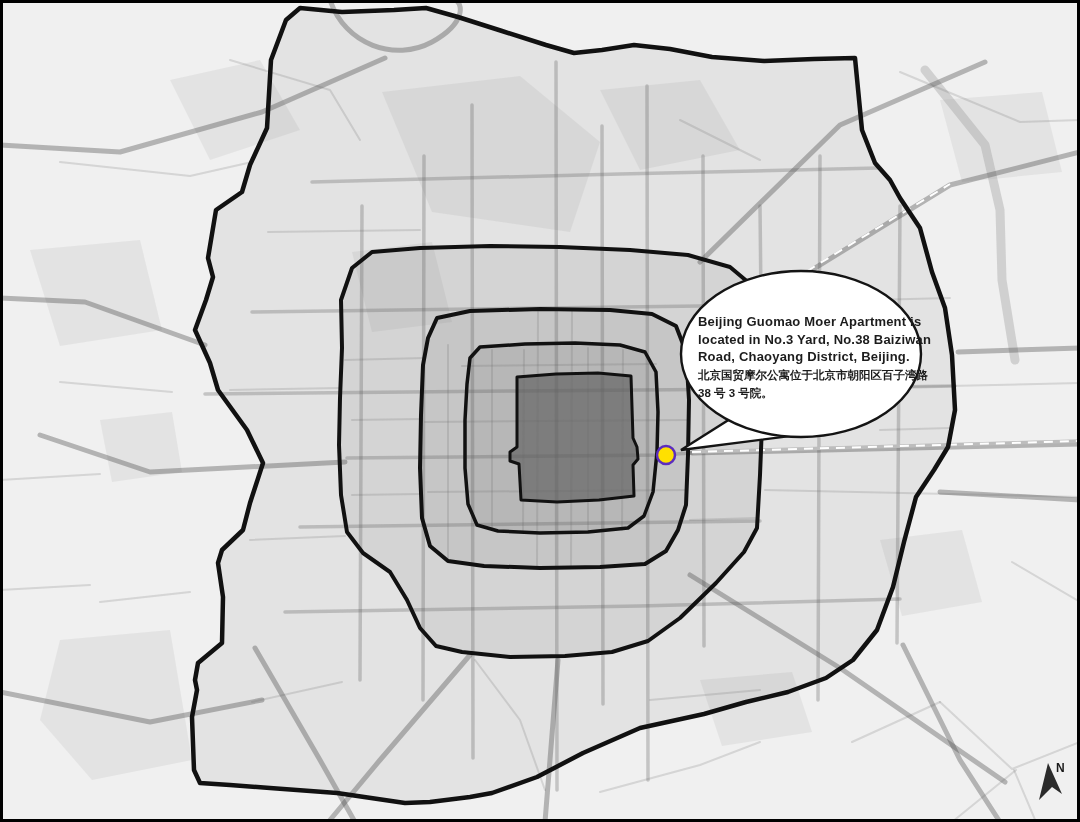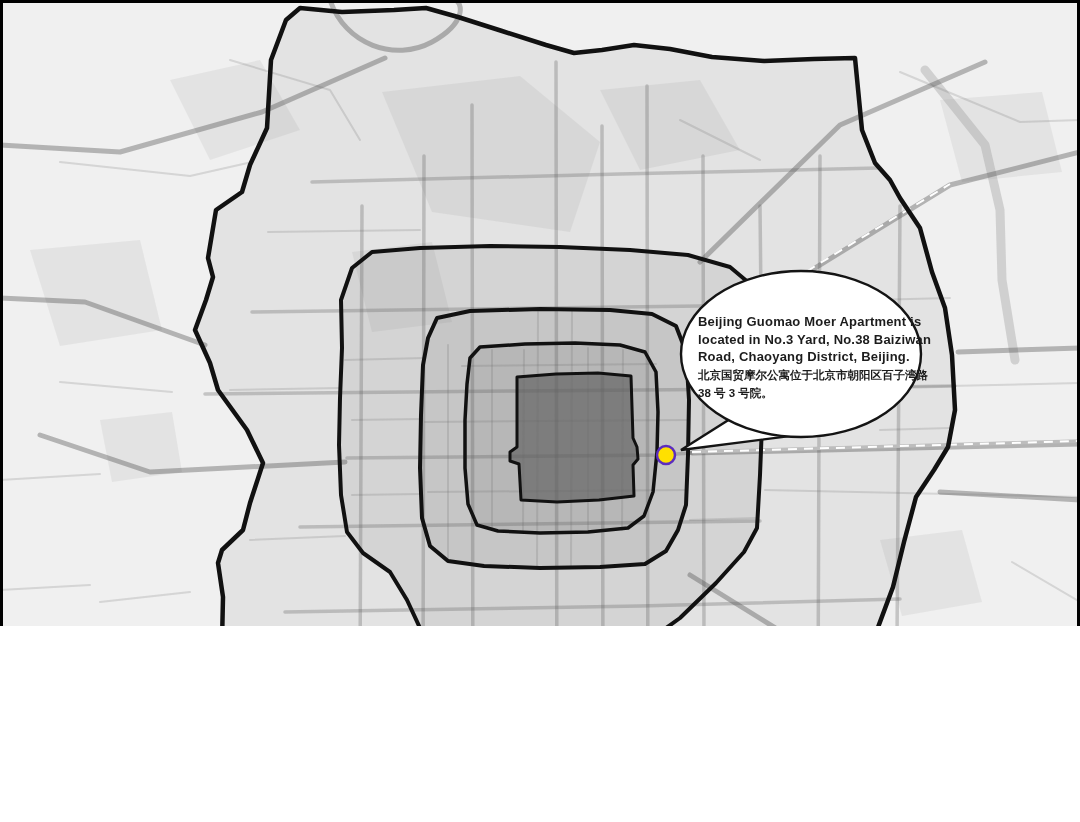--- a/index.html
+++ b/index.html
@@ -1,16 +1,16 @@
 <!DOCTYPE html>
 <html><head>
 <meta charset="utf-8">
 <style>
   html,body{margin:0;padding:0;background:#ffffff;}
-  .stage{position:relative;width:1080px;height:626px;overflow:hidden;background:#15803d;}
+  .stage{position:relative;width:1080px;height:822px;overflow:hidden;background:#15803d;}
   svg{display:block;}
   .road-minor{fill:none;stroke:rgba(105,105,105,0.20);stroke-width:2;stroke-linecap:round;stroke-linejoin:round;}
   .road-major{fill:none;stroke:rgba(95,95,95,0.30);stroke-width:3.5;stroke-linecap:round;stroke-linejoin:round;}
   .road-hwy{fill:none;stroke:rgba(80,80,80,0.38);stroke-width:5;stroke-linecap:round;stroke-linejoin:round;}
   .river{fill:none;stroke:rgba(150,150,150,0.35);stroke-width:9;stroke-linecap:round;stroke-linejoin:round;}
   .patch{fill:rgba(115,115,115,0.10);stroke:none;}
   .ring-fill{stroke:none;}
   .ring-line{fill:none;stroke-linejoin:round;stroke-linecap:round;}
   .rail-casing{fill:none;stroke:#bdbdbd;stroke-width:3.5;}
   .rail-dash{fill:none;stroke:#ffffff;stroke-width:2;stroke-dasharray:9 7;}

